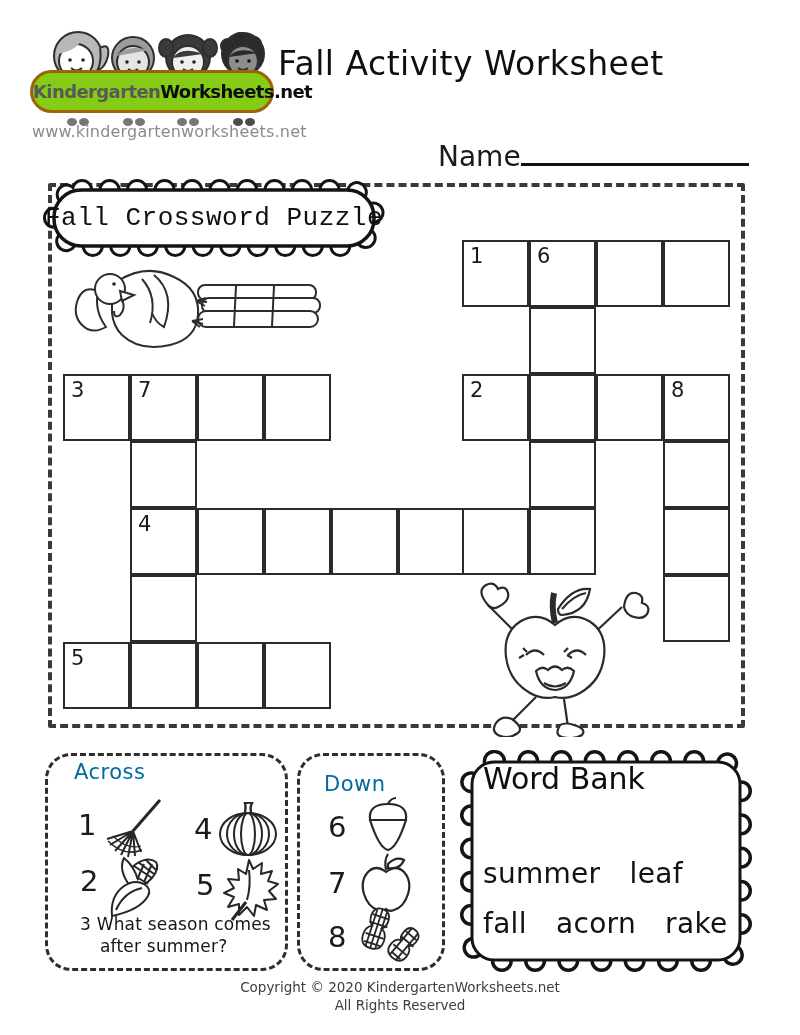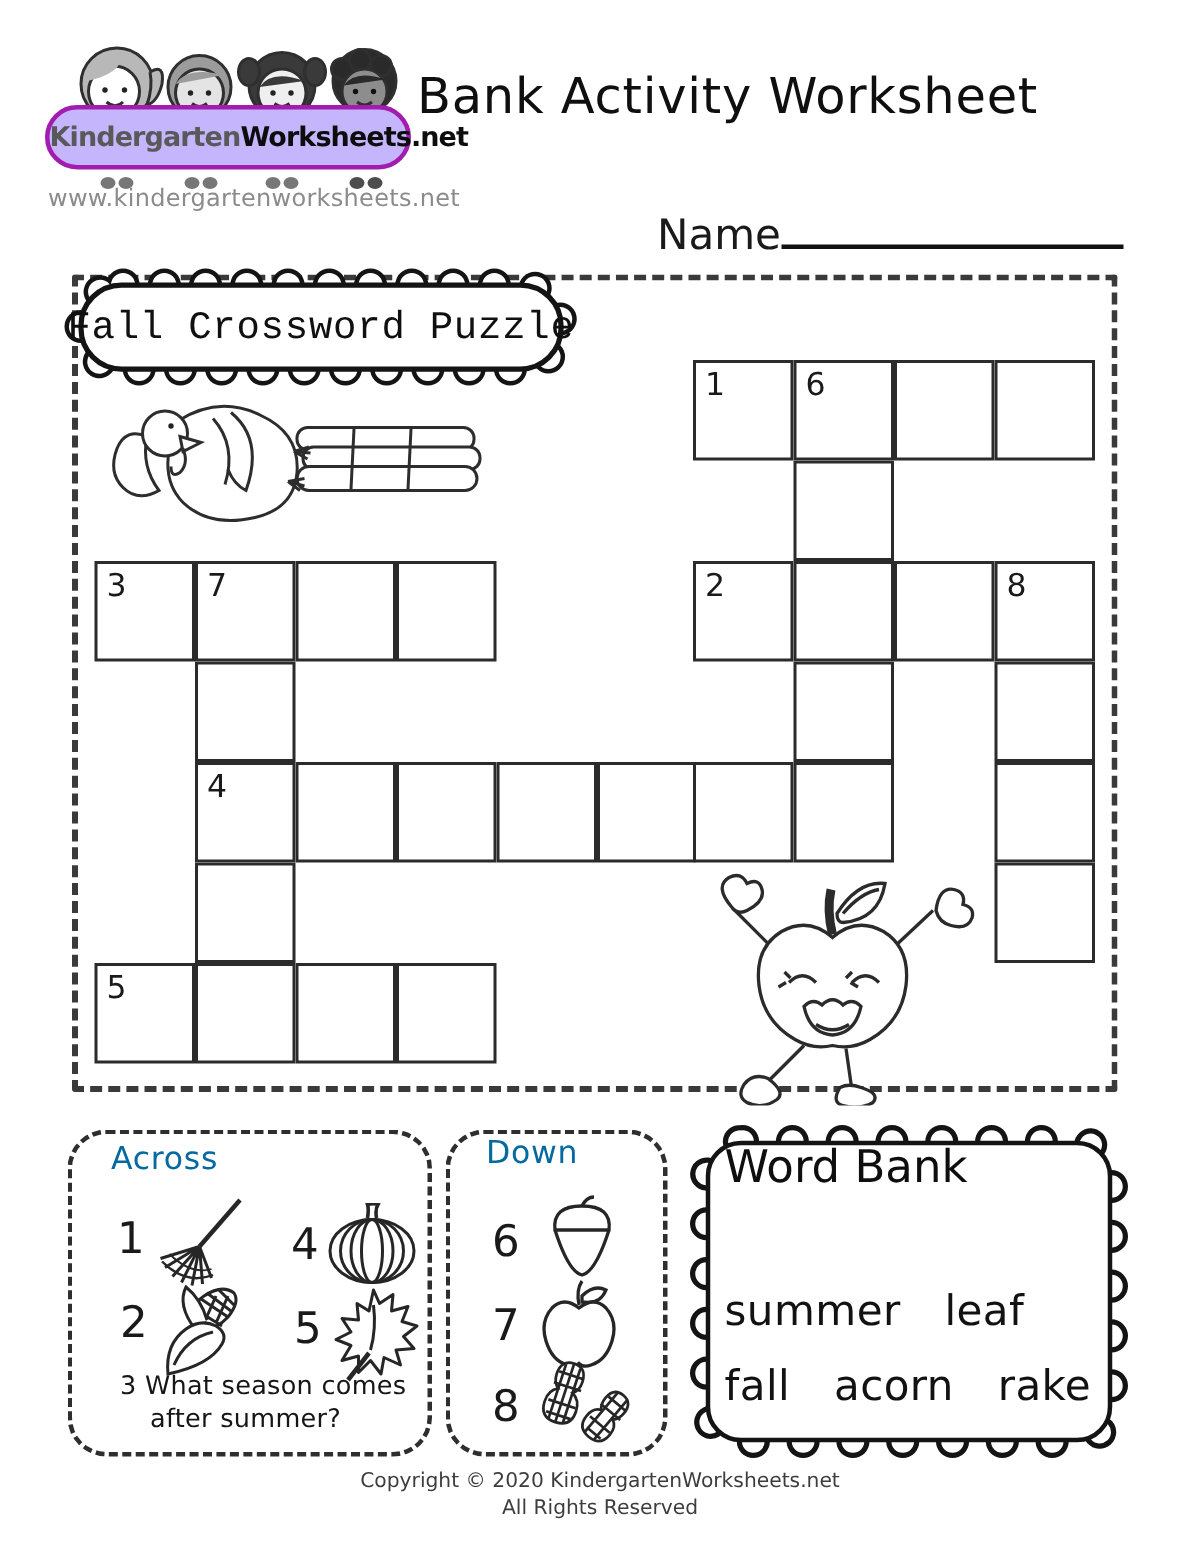--- a/index.html
+++ b/index.html
@@ -7,21 +7,21 @@
   body {
     position:relative; width:800px; height:1035px; overflow:hidden;
     font-family:"DejaVu Sans", sans-serif; color:#1c1c1c;
   }
   .abs { position:absolute; }
 
   
   .logo { left:28px; top:20px; width:250px; height:150px; }
   .logo-pill {
     position:absolute; left:2px; top:50px; width:244px; height:43px;
-    background:#c4b5fd; border:3px solid #a21caf; border-radius:22px;
+    background:#84cc16; border:3px solid #a16207; border-radius:22px;
     display:flex; align-items:center; justify-content:space-between; z-index:2;
     white-space:nowrap;
   }
   .brand1 { font-size:18px; font-weight:600; color:#595959; letter-spacing:-0.6px; }
   .brand2 { font-size:18px; font-weight:800; color:#0d0d0d; letter-spacing:-0.6px; }
   .site-url { position:absolute; left:4px; top:102px; font-size:16px; color:#8b8b8b; letter-spacing:0.2px; }
   .page-title { left:278px; top:44px; width:420px; font-size:33px; letter-spacing:0.5px; color:#0f0f0f; }
   .name-row { left:438px; top:136px; font-size:28px; color:#1a1a1a; display:flex; align-items:baseline; }
   .name-line { display:inline-block; width:228px; border-bottom:3px solid #111; height:30px; }
 
@@ -124,21 +124,21 @@
       <ellipse cx="222" cy="102" rx="5" ry="4" fill="#4d4d4d" stroke="none"></ellipse>
     </g>
   </svg>
   <div class="logo-pill">
     <span class="brand1">Kindergarten</span>
       <span class="brand2">Worksheets.net</span>
   </div>
   <div class="site-url">www.kindergartenworksheets.net</div>
 </div>
 
-<div class="abs page-title">Bank Activity Worksheet</div>
+<div class="abs page-title">Fall Activity Worksheet</div>
 
 <div class="abs name-row">
   <span>Name</span>
     <span class="name-line"></span>
 </div>
 
 <div class="abs puzzle-box"></div>
 
 <div class="abs bubble">
   <svg width="348" height="84" viewBox="0 0 348 84">
@@ -309,21 +309,21 @@
     </svg>
   </div>
   <div class="clue-text" style="left:32px; top:158px;">
     <span>3</span>
     <span>What season comes</span>
   </div>
   <div class="clue-text" style="left:52px; top:180px;">after summer?</div>
 </div>
 
 <div class="abs down-box">
-  <div class="box-heading" style="left:24px; top:0;">Down</div>
+  <div class="box-heading" style="left:24px; top:16px;">Down</div>
   <div class="clue-num" style="left:28px; top:54px;">6</div>
   <div class="clue-icon" style="left:62px; top:40px;">
     <svg width="52" height="58" viewBox="0 0 52 58">
       <g fill="none" stroke="#262626" stroke-width="2.2">
         <path d="M26,8 q3,-6 8,-6"></path>
         <path d="M8,24 q-2,-16 18,-16 q20,0 18,16 q-9,3 -18,3 q-9,0 -18,-3 z" fill="#fff"></path>
         <path d="M8,24 q9,28 18,30 q9,-2 18,-30" fill="#fff"></path>
         <path d="M8,24 h36"></path>
       </g>
     </svg>

